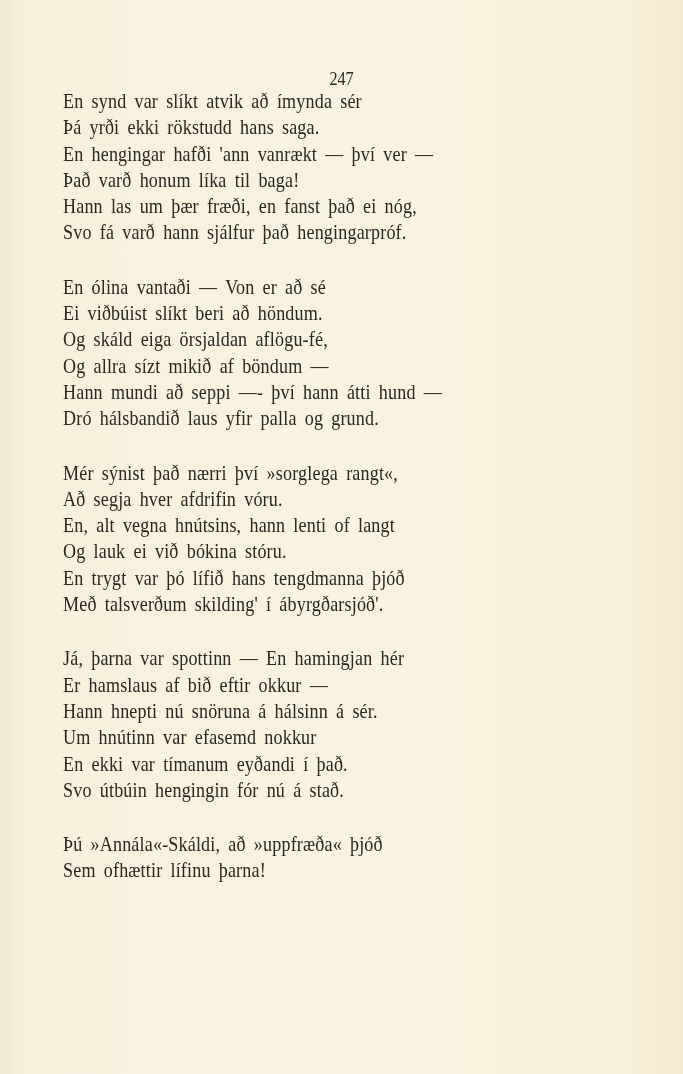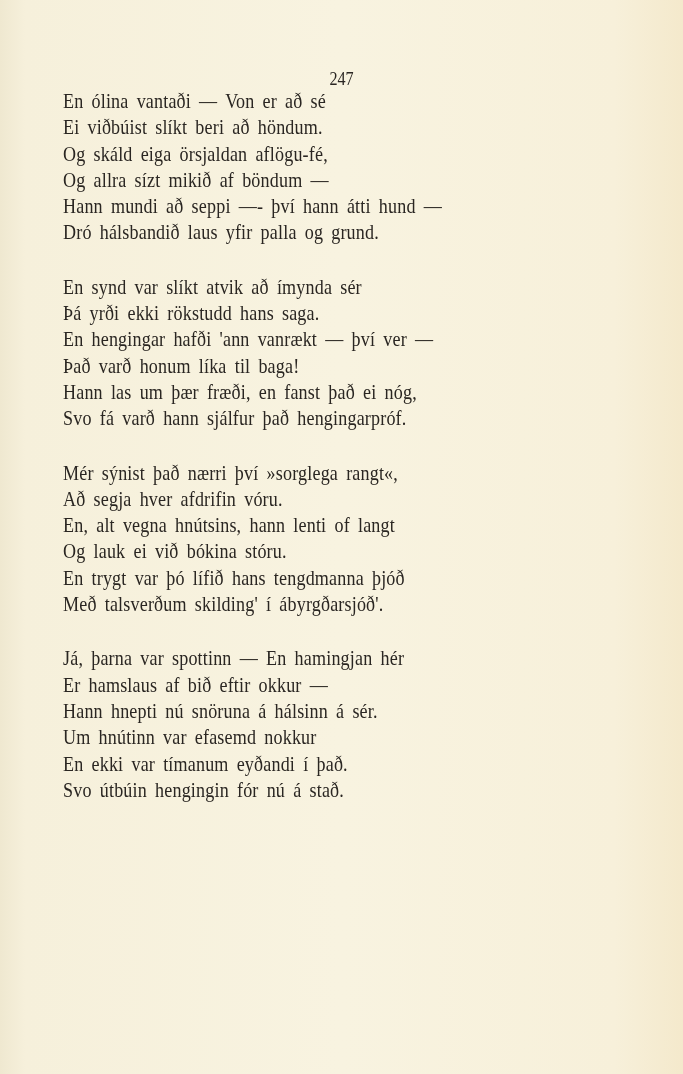--- a/index.html
+++ b/index.html
@@ -27,45 +27,49 @@
   }
 </style>
 </head>
 <body>
 
 <div>
   <div class="page-number">247</div>
 
   <div class="poem">
     <div class="stanza">
+      <div class="line">En synd var slíkt atvik að ímynda sér</div>
+      <div class="line">Þá yrði ekki rökstudd hans saga.</div>
+      <div class="line">En hengingar hafði 'ann vanrækt — því ver —</div>
+      <div class="line">Það varð honum líka til baga!</div>
+      <div class="line">Hann las um þær fræði, en fanst það ei nóg,</div>
+      <div class="line">Svo fá varð hann sjálfur það hengingarpróf.</div>
+    </div>
+    <div class="stanza">
       <div class="line">En ólina vantaði — Von er að sé</div>
       <div class="line">Ei viðbúist slíkt beri að höndum.</div>
       <div class="line">Og skáld eiga örsjaldan aflögu-fé,</div>
       <div class="line">Og allra sízt mikið af böndum —</div>
       <div class="line">Hann mundi að seppi —- því hann átti hund —</div>
       <div class="line">Dró hálsbandið laus yfir palla og grund.</div>
-    </div>
-    <div class="stanza">
-      <div class="line">En synd var slíkt atvik að ímynda sér</div>
-      <div class="line">Þá yrði ekki rökstudd hans saga.</div>
-      <div class="line">En hengingar hafði 'ann vanrækt — því ver —</div>
-      <div class="line">Það varð honum líka til baga!</div>
-      <div class="line">Hann las um þær fræði, en fanst það ei nóg,</div>
-      <div class="line">Svo fá varð hann sjálfur það hengingarpróf.</div>
     </div>
     <div class="stanza">
       <div class="line">Mér sýnist það nærri því »sorglega rangt«,</div>
       <div class="line">Að segja hver afdrifin vóru.</div>
       <div class="line">En, alt vegna hnútsins, hann lenti of langt</div>
       <div class="line">Og lauk ei við bókina stóru.</div>
       <div class="line">En trygt var þó lífið hans tengdmanna þjóð</div>
       <div class="line">Með talsverðum skilding' í ábyrgðarsjóð'.</div>
     </div>
     <div class="stanza">
       <div class="line">Já, þarna var spottinn — En hamingjan hér</div>
       <div class="line">Er hamslaus af bið eftir okkur —</div>
       <div class="line">Hann hnepti nú snöruna á hálsinn á sér.</div>
       <div class="line">Um hnútinn var efasemd nokkur</div>
       <div class="line">En ekki var tímanum eyðandi í það.</div>
       <div class="line">Svo útbúin hengingin fór nú á stað.</div>
     </div>
+    <div class="stanza">
+      <div class="line">Þú »Annála«-Skáldi, að »uppfræða« þjóð</div>
+      <div class="line">Sem ofhættir lífinu þarna!</div>
+    </div>
   </div>
 </div>
 
 </body></html>

